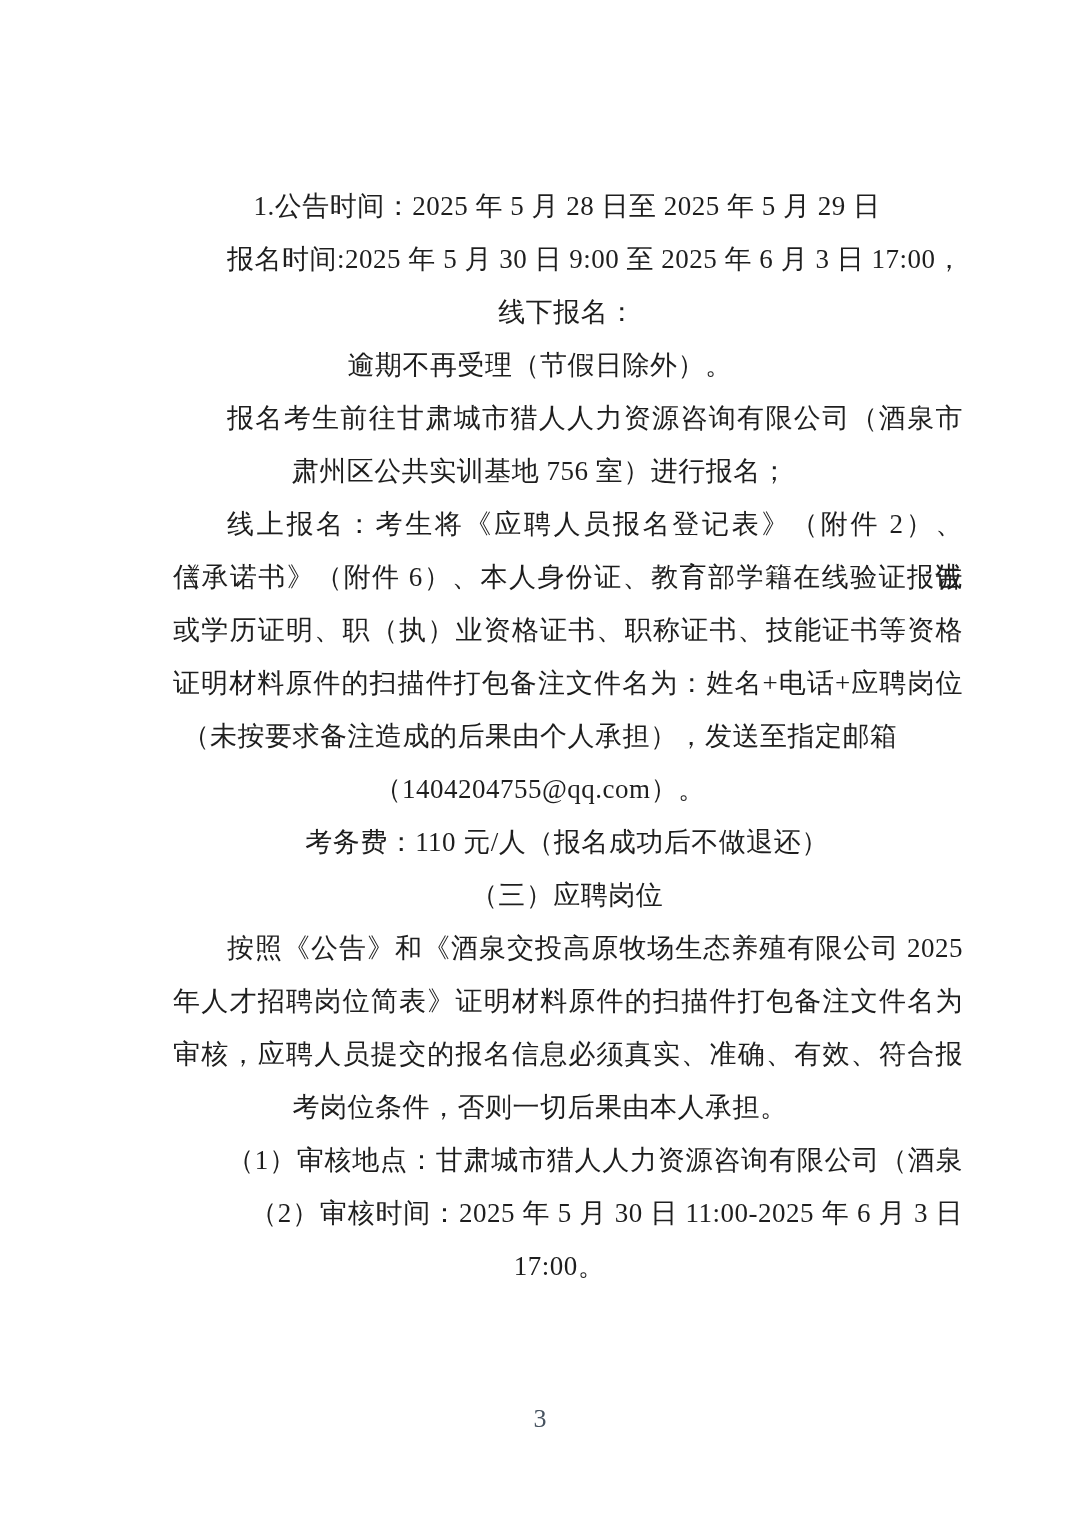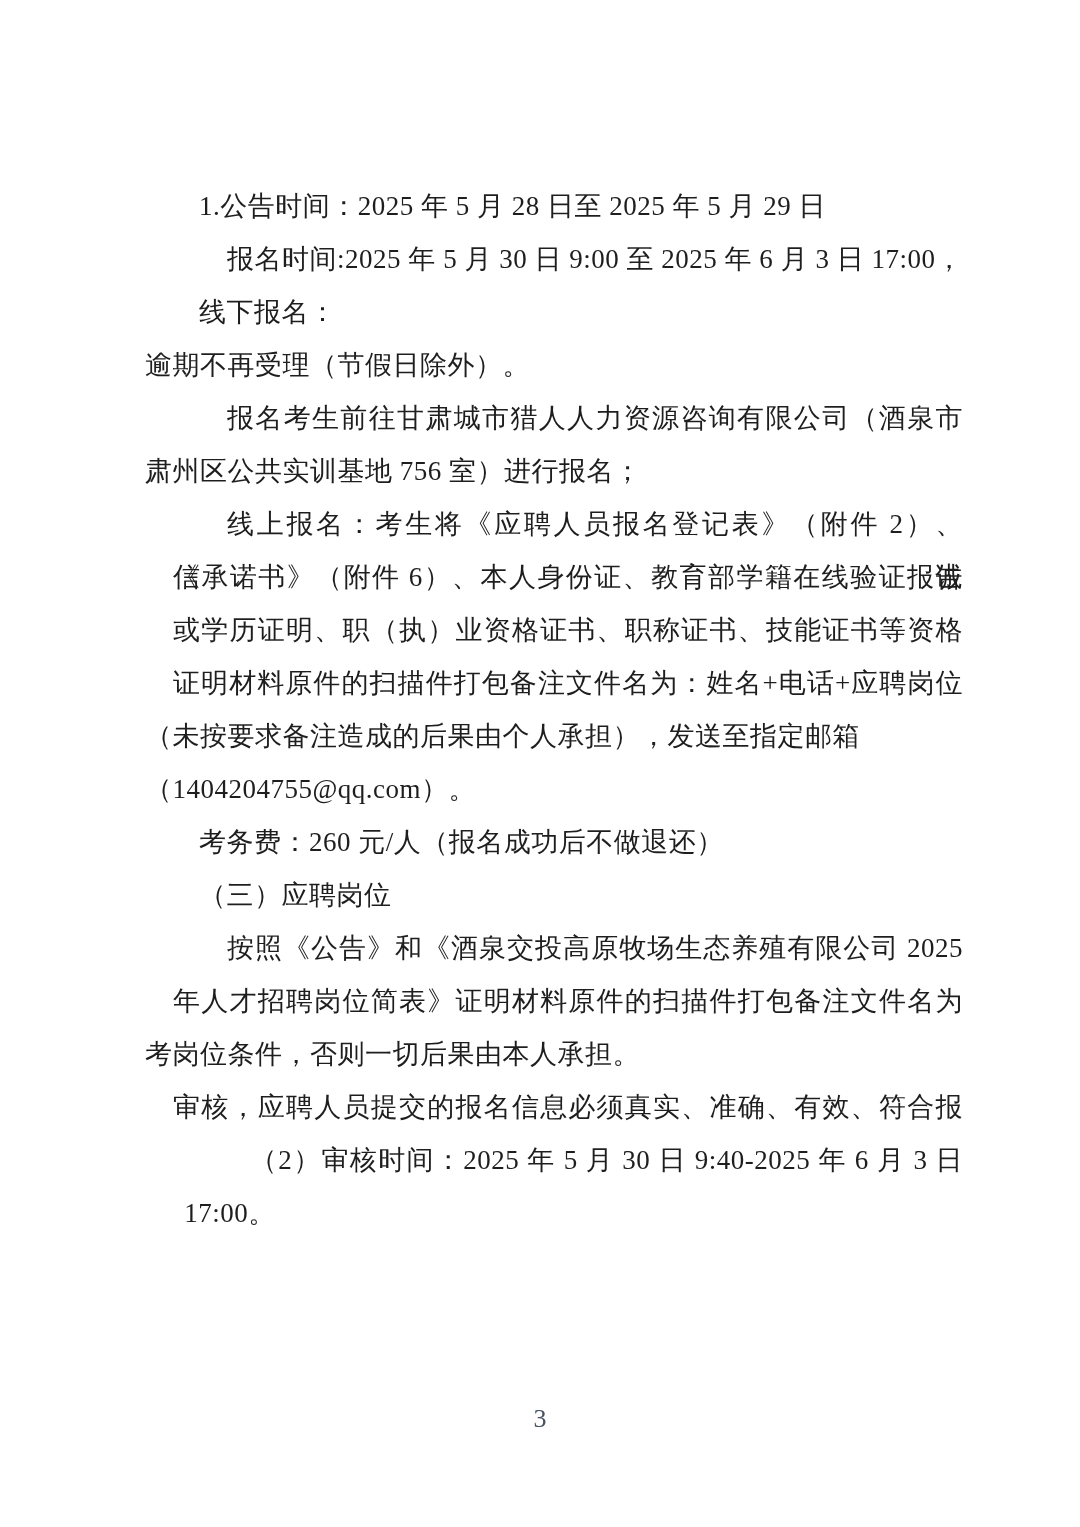--- a/index.html
+++ b/index.html
@@ -27,21 +27,21 @@
     width: 790px;
     color: #1e1e1e;
     font-size: 27px;
     line-height: 53px;
     letter-spacing: 0.5px;
   }
   .line {
     width: 790px;
     height: 53px;
     white-space: nowrap;
-    text-align: left;
+    text-align: center;
   }
   
   .jfy {
     white-space: normal;
     text-align: justify;
     text-align-last: justify;
     margin-left: 28px;
   }
   .ind    { text-indent: 2em; }    
   .ind-lg { text-indent: 2.85em; } 
@@ -67,23 +67,24 @@
     <div class="line ind">线下报名：</div>
     <div class="line">逾期不再受理（节假日除外）。</div>
     <div class="line ind jfy">报名考生前往甘肃城市猎人人力资源咨询有限公司（酒泉市</div>
     <div class="line">肃州区公共实训基地 756 室）进行报名；</div>
     <div class="line ind jfy">线上报名：考生将《应聘人员报名登记表》（附件 2）、《诚</div>
     <div class="line jfy">信承诺书》（附件 6）、本人身份证、教育部学籍在线验证报告</div>
     <div class="line jfy">或学历证明、职（执）业资格证书、职称证书、技能证书等资格</div>
     <div class="line jfy">证明材料原件的扫描件打包备注文件名为：姓名+电话+应聘岗位</div>
     <div class="line">（未按要求备注造成的后果由个人承担），发送至指定邮箱</div>
     <div class="line">（1404204755@qq.com）。</div>
-    <div class="line ind">考务费：260 元/人（报名成功后不做退还）</div>
+    <div class="line ind">考务费：110 元/人（报名成功后不做退还）</div>
     <div class="line ind">（三）应聘岗位</div>
     <div class="line ind jfy">按照《公告》和《酒泉交投高原牧场生态养殖有限公司 2025</div>
     <div class="line jfy">年人才招聘岗位简表》证明材料原件的扫描件打包备注文件名为</div>
+    <div class="line jfy">审核，应聘人员提交的报名信息必须真实、准确、有效、符合报</div>
     <div class="line">考岗位条件，否则一切后果由本人承担。</div>
-    <div class="line jfy">审核，应聘人员提交的报名信息必须真实、准确、有效、符合报</div>
-    <div class="line ind-lg jfy">（2）审核时间：2025 年 5 月 30 日 9:40-2025 年 6 月 3 日</div>
+    <div class="line ind jfy">（1）审核地点：甘肃城市猎人人力资源咨询有限公司（酒泉</div>
+    <div class="line ind-lg jfy">（2）审核时间：2025 年 5 月 30 日 11:00-2025 年 6 月 3 日</div>
     <div class="line ind-sm">17:00。</div>
   </div>
   <div class="footer">3</div>
 </div>
 
 </body></html>

